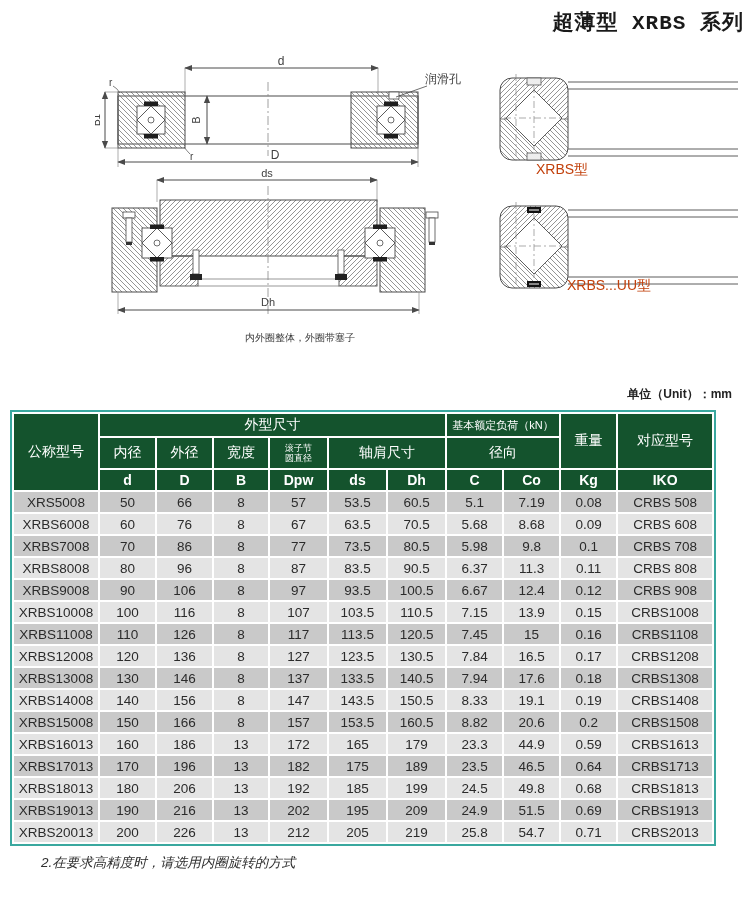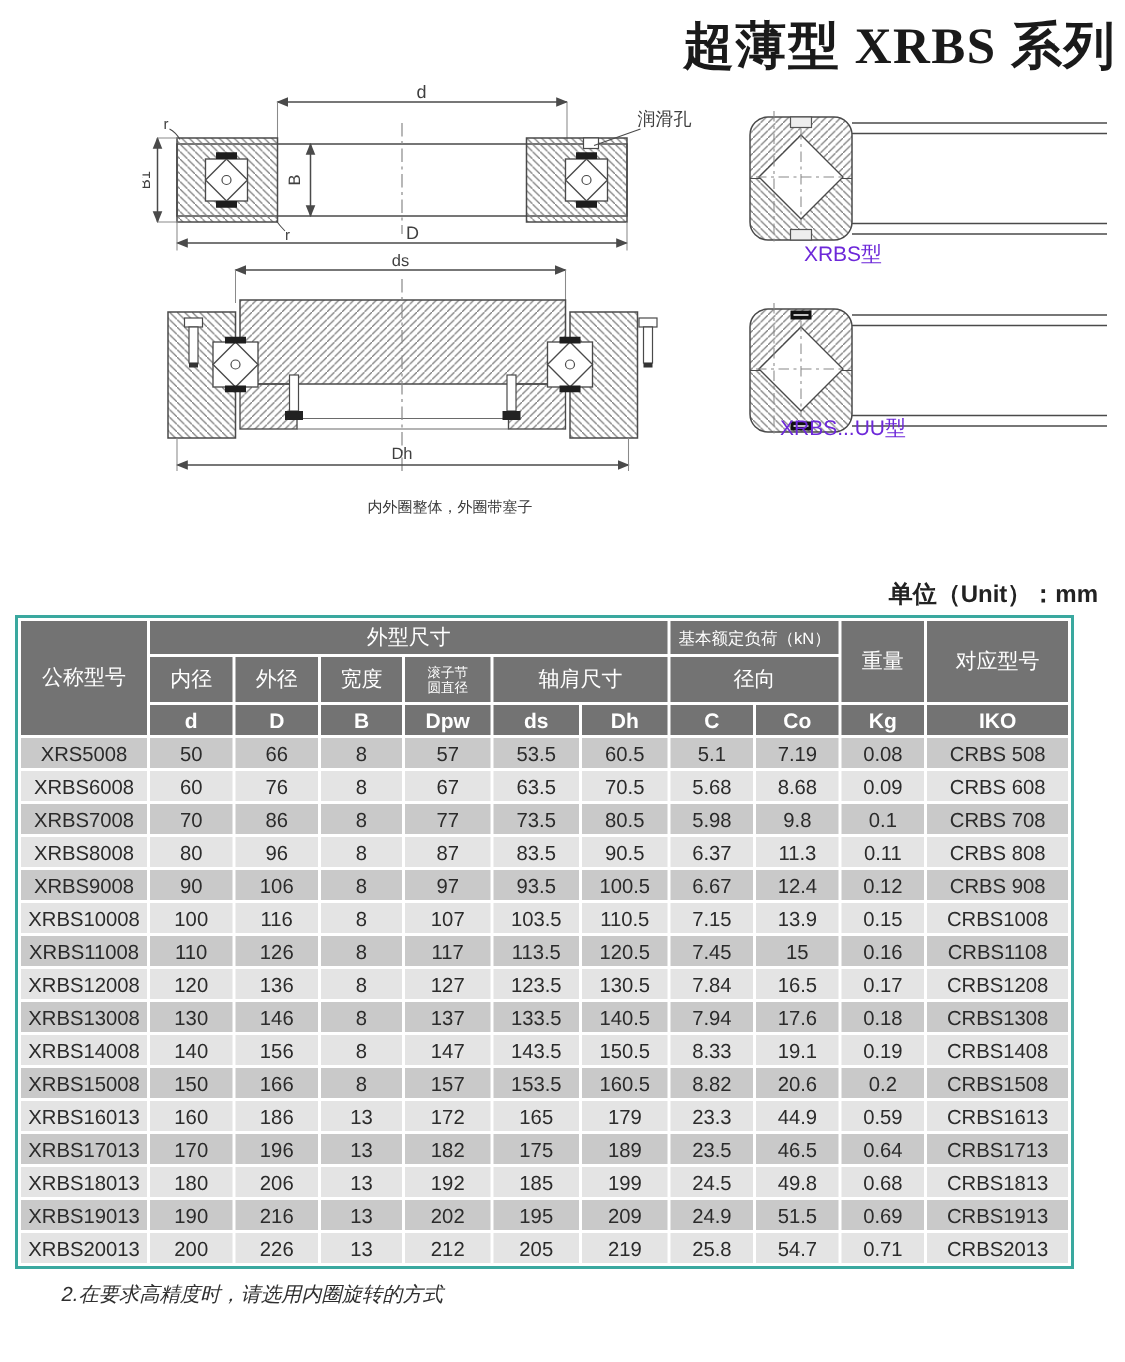--- a/index.html
+++ b/index.html
@@ -2,40 +2,40 @@
 <html><head>
 <meta charset="utf-8">
 <style>
   * { margin:0; padding:0; box-sizing:border-box; }
   html,body { width:750px; height:908px; background:#ffffff; overflow:hidden;
               font-family:"Liberation Sans","DejaVu Sans",sans-serif; color:#333; }
   .abs { position:absolute; }
   #page { position:relative; width:750px; height:908px; background:#fff; }
 
   
-  #title { top:8px; right:6px; font-family:Liberation Serif, serif;
-           font-size:34px; font-weight:bold; color:#1a1a1a; letter-spacing:1px;text-align:right; }
+  #title { top:8px; right:6px; font-family:Liberation Mono, monospace;
+           font-size:21px; font-weight:bold; color:#1a1a1a; letter-spacing:1px;text-align:right; }
 
   
   #caption { top:331px; left:150px; width:300px; text-align:center;
              font-size:10px; color:#3c3c3c; }
-  #unit-label { top:386px; right:18px; font-size:16px; font-weight:600; color:#222; }
-  .type-label { font-size:14px; color:#6d28d9; text-align:center; width:140px; }
+  #unit-label { top:386px; right:18px; font-size:12px; font-weight:600; color:#222; }
+  .type-label { font-size:14px; color:#c2410c; text-align:center; width:140px; }
   #type1-label { top:161px; left:492px; }
-  #type2-label { top:277px; left:492px; }
+  #type2-label { top:277px; left:511px;text-align:right; }
 
   
   #notes { top:853px; left:14px; font-size:13.5px; color:#2f2f2f; line-height:20px; }
   #note-line2 { padding-left:27px;font-style:italic; }
 
   
   #table-wrap { top:410px; left:10px; width:706px; border:2px solid #3aa89f; background:#fff; }
   table { border-collapse:separate; border-spacing:2px; width:100%; table-layout:fixed; }
   td { text-align:center; vertical-align:middle; overflow:hidden; white-space:nowrap; }
-  thead td { background:#737373; color:#fff; }
+  thead td { background:#14532d; color:#fff; }
   .h-cn   { font-size:14px; }
   .h-load { font-size:11px; height:20px; }
   .h-sub  { font-size:14px; font-weight:bold; height:20px; }
   .h-dpw  { font-size:9px; line-height:10px; }
   tr.hr1 td { height:22px; }
   tr.hr2 td { height:30px;margin-left:16px; }
   tbody td { font-size:13.5px; color:#2b2b2b; height:20px; }
   tbody tr.r-odd  td { background:#c9c9c9; }
   tbody tr.r-even td { background:#e4e4e4; }
 

